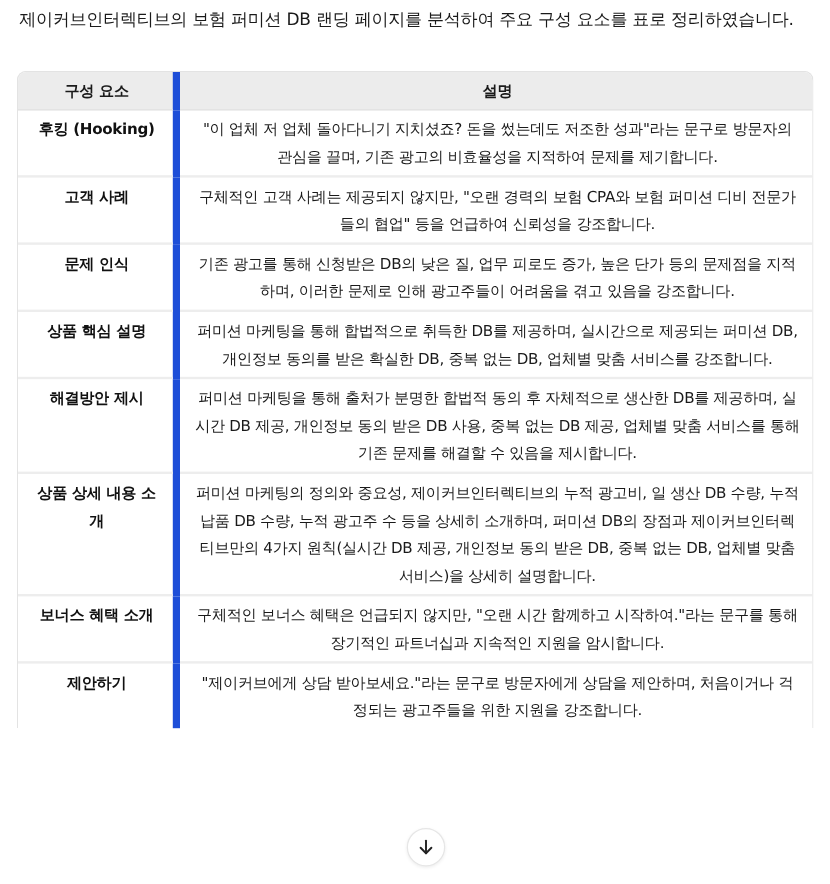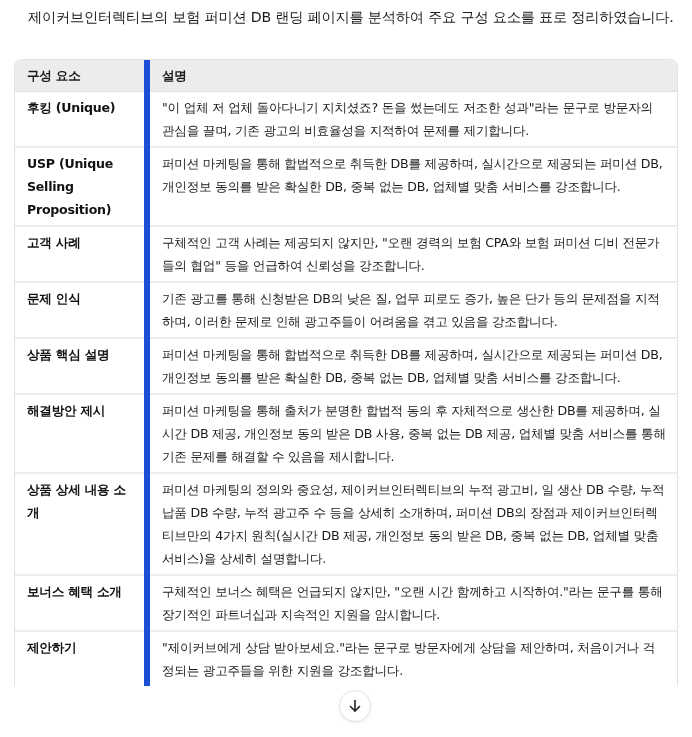--- a/index.html
+++ b/index.html
@@ -2,34 +2,34 @@
 <html><head>
 <meta charset="utf-8">
 <style>
   html, body { margin: 0; padding: 0; background: #ffffff; }
   body {
     width: 692px; height: 737px; overflow: hidden; position: relative;
     font-family: "DejaVu Sans", "Liberation Sans", sans-serif;
     color: #0d0d0d;
   }
   .intro {
-    position: absolute; left: 28px; top: 4px; width: 664px;
+    position: absolute; left: 16px; top: 4px; width: 664px;
     font-size: 14.2px; line-height: 26px; letter-spacing: -0.2px;
     color: #1a1a1a;
   }
   .table-wrap {
     position: absolute; left: 14px; top: 59px; width: 662px;
     border: 1px solid #e3e3e3; border-radius: 8px 8px 0 0; border-bottom: none;
     overflow: hidden;
   }
   table { border-collapse: collapse; width: 100%; table-layout: fixed; }
   col.c1 { width: 132px; }
   col.c2 { width: 530px; }
   th, td {
-    text-align: left; vertical-align: top;
+    text-align: center; vertical-align: top;
     font-size: 12.6px; line-height: 23px; letter-spacing: -0.25px;
     padding: 4px 10px 4px 12px;
   }
   thead th {
     background: #ececec; font-weight: bold; color: #1a1a1a;
     height: 23px; padding-top: 4px; padding-bottom: 4px;
     border-bottom: 1px solid #e0e0e0;
   }
   thead th + th, tbody td + td { border-left: 6px solid #1d4ed8; }
   tbody td { border-top: 2px solid #ededed; color: #1a1a1a; }
@@ -56,26 +56,22 @@
         <col class="c2">
       </colgroup>
     <thead>
       <tr>
         <th>구성 요소</th>
         <th>설명</th>
       </tr>
     </thead>
     <tbody>
       <tr>
-        <td class="label">후킹 (Unique)</td>
+        <td class="label">후킹 (Hooking)</td>
         <td>"이 업체 저 업체 돌아다니기 지치셨죠? 돈을 썼는데도 저조한 성과"라는 문구로 방문자의 관심을 끌며, 기존 광고의 비효율성을 지적하여 문제를 제기합니다.</td>
-      </tr>
-      <tr>
-        <td class="label" style="padding-right:30px">USP (Unique Selling Proposition)</td>
-        <td>퍼미션 마케팅을 통해 합법적으로 취득한 DB를 제공하며, 실시간으로 제공되는 퍼미션 DB, 개인정보 동의를 받은 확실한 DB, 중복 없는 DB, 업체별 맞춤 서비스를 강조합니다.</td>
       </tr>
       <tr>
         <td class="label">고객 사례</td>
         <td>구체적인 고객 사례는 제공되지 않지만, "오랜 경력의 보험 CPA와 보험 퍼미션 디비 전문가들의 협업" 등을 언급하여 신뢰성을 강조합니다.</td>
       </tr>
       <tr>
         <td class="label">문제 인식</td>
         <td>기존 광고를 통해 신청받은 DB의 낮은 질, 업무 피로도 증가, 높은 단가 등의 문제점을 지적하며, 이러한 문제로 인해 광고주들이 어려움을 겪고 있음을 강조합니다.</td>
       </tr>
       <tr>

